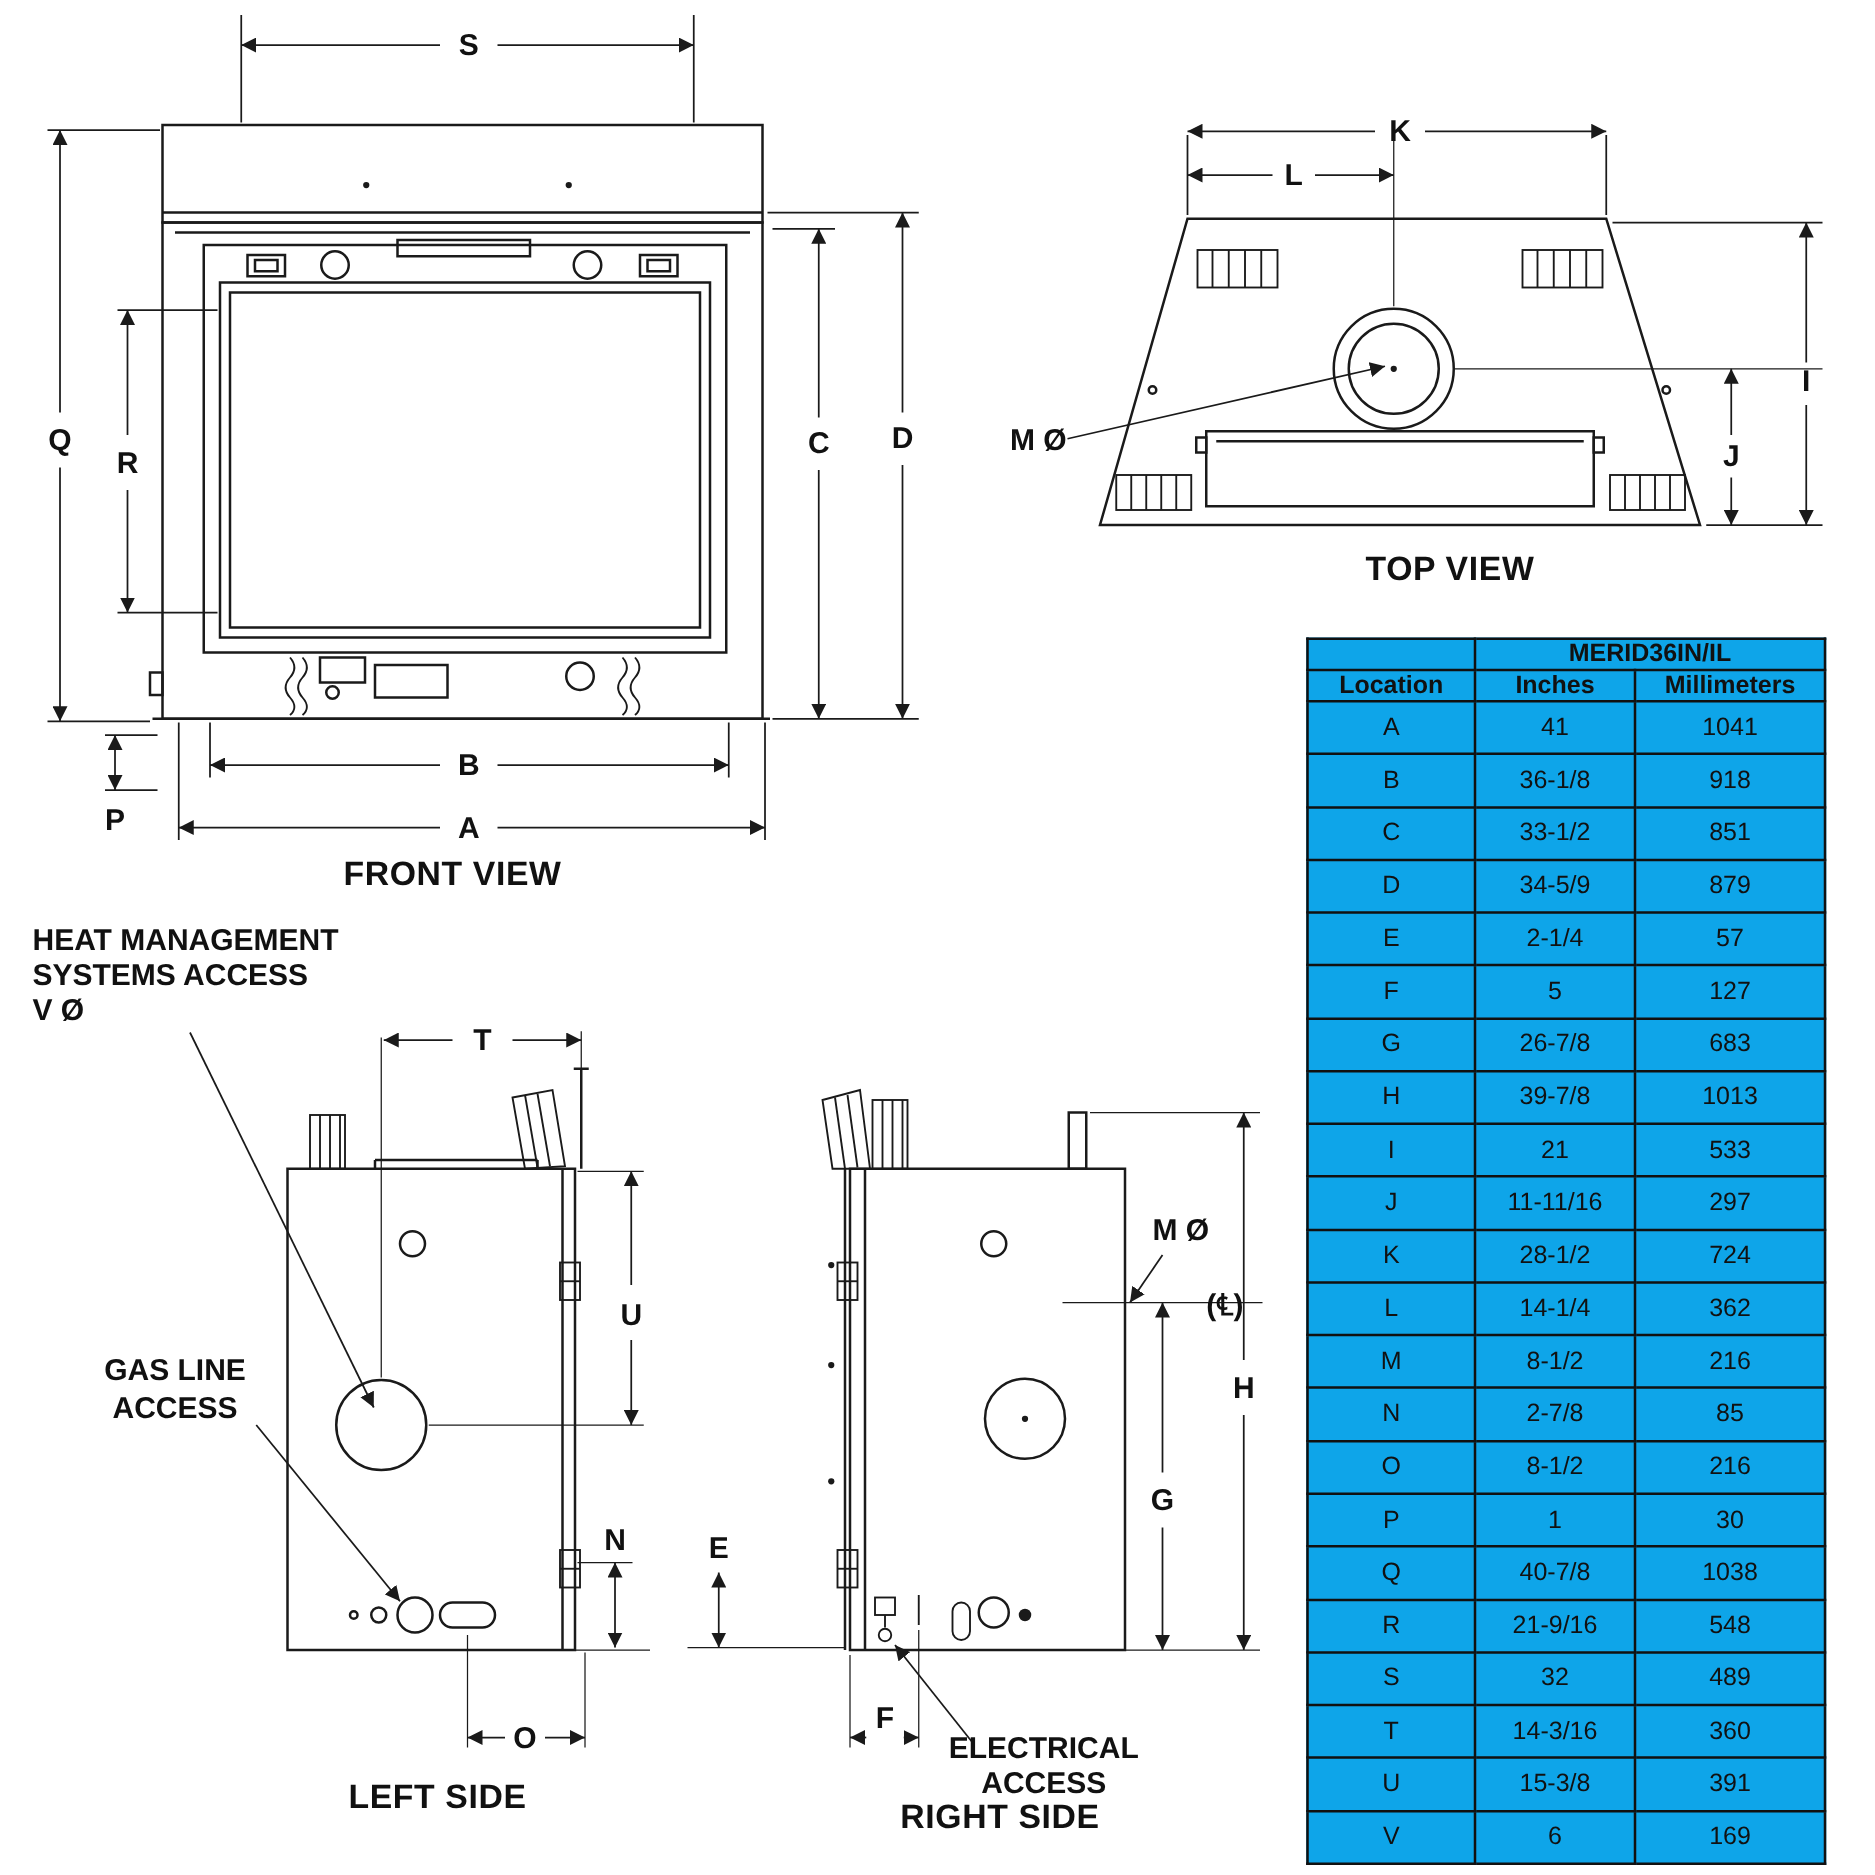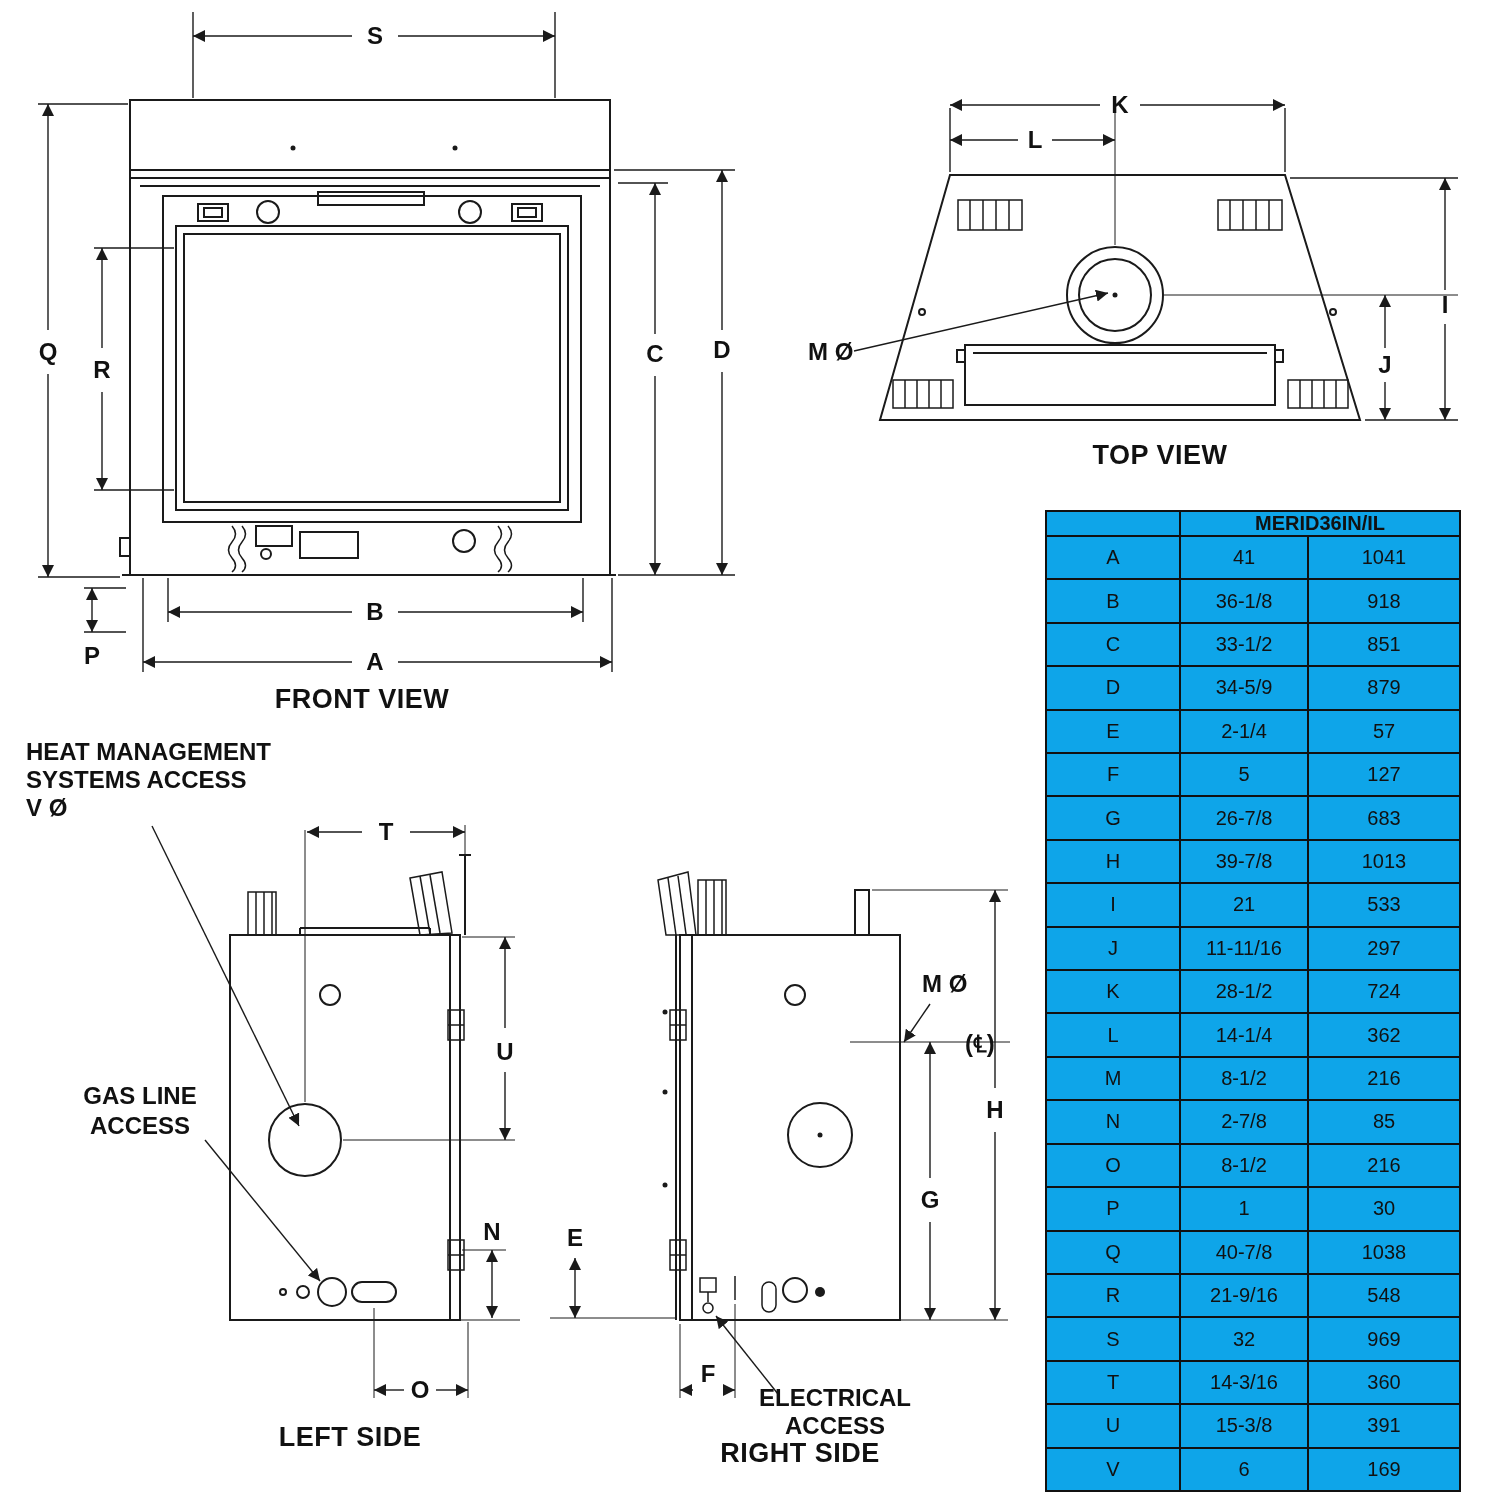--- a/index.html
+++ b/index.html
@@ -337,20 +337,25 @@
     <colgroup>
       <col style="width:134px">
         <col style="width:128px">
         <col style="width:152px">
     </colgroup>
     <thead>
       <tr>
         <td></td>
         <th colspan="2">MERID36IN/IL</th>
       </tr>
+      <tr>
+        <th>Location</th>
+        <th>Inches</th>
+        <th>Millimeters</th>
+      </tr>
     </thead>
     <tbody>
         <tr>
           <td>A</td>
           <td>41</td>
           <td>1041</td>
         </tr>
         <tr>
           <td>B</td>
           <td>36-1/8</td>
@@ -432,21 +437,21 @@
           <td>1038</td>
         </tr>
         <tr>
           <td>R</td>
           <td>21-9/16</td>
           <td>548</td>
         </tr>
         <tr>
           <td>S</td>
           <td>32</td>
-          <td>969</td>
+          <td>489</td>
         </tr>
         <tr>
           <td>T</td>
           <td>14-3/16</td>
           <td>360</td>
         </tr>
         <tr>
           <td>U</td>
           <td>15-3/8</td>
           <td>391</td>

